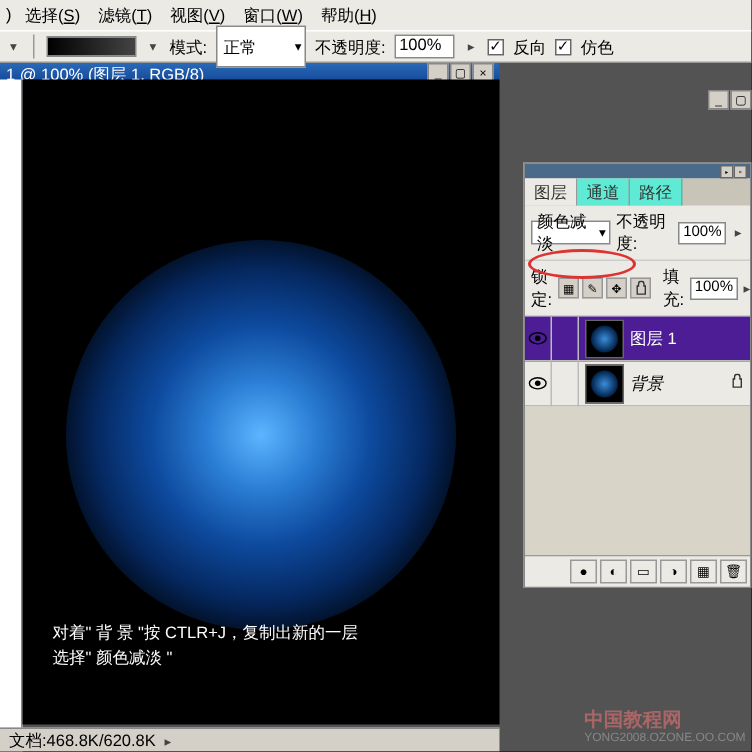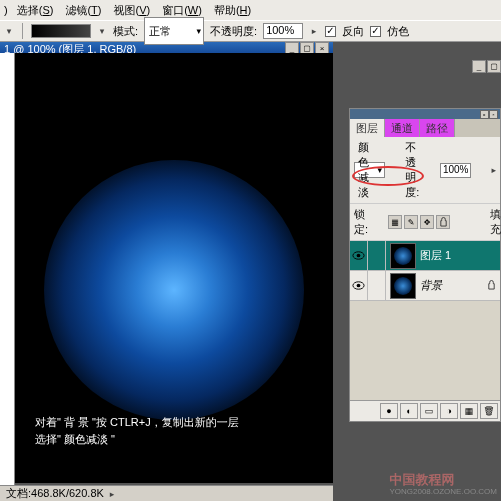--- a/index.html
+++ b/index.html
@@ -20,38 +20,38 @@
 .win-btn{width:14px;height:13px;background:#d4d0c8;border:1px solid #888;font-size:8px;display:flex;align-items:center;justify-content:center;color:#000}
 .ruler-v{position:absolute;left:0;top:53px;width:15px;bottom:0;background:#fff;border-right:1px solid #888}
 .canvas-area{position:absolute;left:15px;top:53px;width:318px;height:430px;background:#000}
 .glow{position:absolute;left:50%;top:55%;transform:translate(-50%,-50%);width:260px;height:260px;border-radius:50%;background:radial-gradient(circle,#5db5ff 0%,#2a7dd4 20%,#0d4a9e 40%,#052860 60%,#000 80%)}
 .caption{position:absolute;left:20px;bottom:34px;color:#fff;line-height:1.6;font-size:12px}
 .statusbar{position:absolute;left:0;bottom:0;height:16px;background:#d4d0c8;padding:0 6px;display:flex;align-items:center;width:333px;border-top:1px solid #888}
 .panel{position:absolute;right:0;top:108px;width:152px;background:#eceae5;border:1px solid #888}
 .panel-top{height:10px;background:#4a6a8a;display:flex;justify-content:flex-end;align-items:center;padding:0 2px}
 .panel-x{width:9px;height:9px;background:#d4d0c8;border:1px solid #666;font-size:4px;display:flex;align-items:center;justify-content:center}
 .tabs{display:flex;background:#c8c4b8;height:18px}
-.tab{padding:2px 6px;background:#d946ef;border-right:1px solid #999;color:#333}
+.tab{padding:2px 6px;background:#5eead4;border-right:1px solid #999;color:#333}
 .tab.active{background:#eceae5}
-.panel-row{display:flex;align-items:center;padding:3px 4px;gap:20px;border-bottom:1px solid #ccc}
+.panel-row{display:flex;align-items:center;padding:3px 4px;gap:4px;border-bottom:1px solid #ccc}
 .blend-dd{background:#fff;border:1px solid #888;height:16px;width:62px;padding:0 12px 0 3px;position:relative;display:inline-flex;align-items:center}
 .blend-dd::after{content:"▾";position:absolute;right:2px;font-size:9px}
 .highlight{position:absolute;border:2px solid #d33;border-radius:50%;width:72px;height:20px;left:2px;top:29px;pointer-events:none}
 .lock-icons{display:flex;gap:2px;align-items:center}
 .lock-icon{width:14px;height:14px;background:#d4d0c8;border:1px solid #999;display:flex;align-items:center;justify-content:center;font-size:8px}
 .layers{background:#eceae5}
 .layer-row{display:flex;align-items:center;height:30px;border-bottom:1px solid #bbb}
 .eye{width:18px;height:30px;border-right:1px solid #bbb;display:flex;align-items:center;justify-content:center}
 .eye svg{width:13px;height:9px}
 .link-col{width:18px;height:30px;border-right:1px solid #bbb}
 .thumb{width:26px;height:26px;margin:0 4px;background:#000;border:1px solid #666;position:relative}
 .thumb-glow{position:absolute;left:50%;top:50%;transform:translate(-50%,-50%);width:18px;height:18px;border-radius:50%;background:radial-gradient(circle,#3a8dd8 0%,#083060 60%,#000 90%)}
 .layer-name{color:#000;font-size:11px}
 .layer-name.italic{font-style:italic}
-.layer-row.sel{background:#0f766e;color:#fff}
+.layer-row.sel{background:#4c1d95;color:#fff}
 .layer-row.sel .layer-name{color:#fff}
 .layers-empty{height:100px;background:#d8d4c8;border-bottom:1px solid #999}
 .panel-footer{display:flex;justify-content:flex-end;gap:2px;padding:2px;background:#eceae5}
 .pf-btn{width:18px;height:16px;background:#eceae5;border:1px solid #999;display:flex;align-items:center;justify-content:center;font-size:9px}
 .watermark{position:absolute;right:4px;bottom:4px;text-align:left;color:#888;font-size:10px;line-height:1.2}
 .watermark .cn{color:#a66;font-size:13px;font-weight:bold}
 .tri{width:10px;height:10px;display:inline-flex;align-items:center;justify-content:center;color:#444;font-size:9px}
 .gray-strip{position:absolute;top:42px;left:333px;right:0;height:66px;background:#535353}
 .d2{position:absolute;right:0;top:18px}
 .smallnum{background:#fff;border:1px solid #888;width:38px;height:15px;padding:0 2px;font-size:10px}

